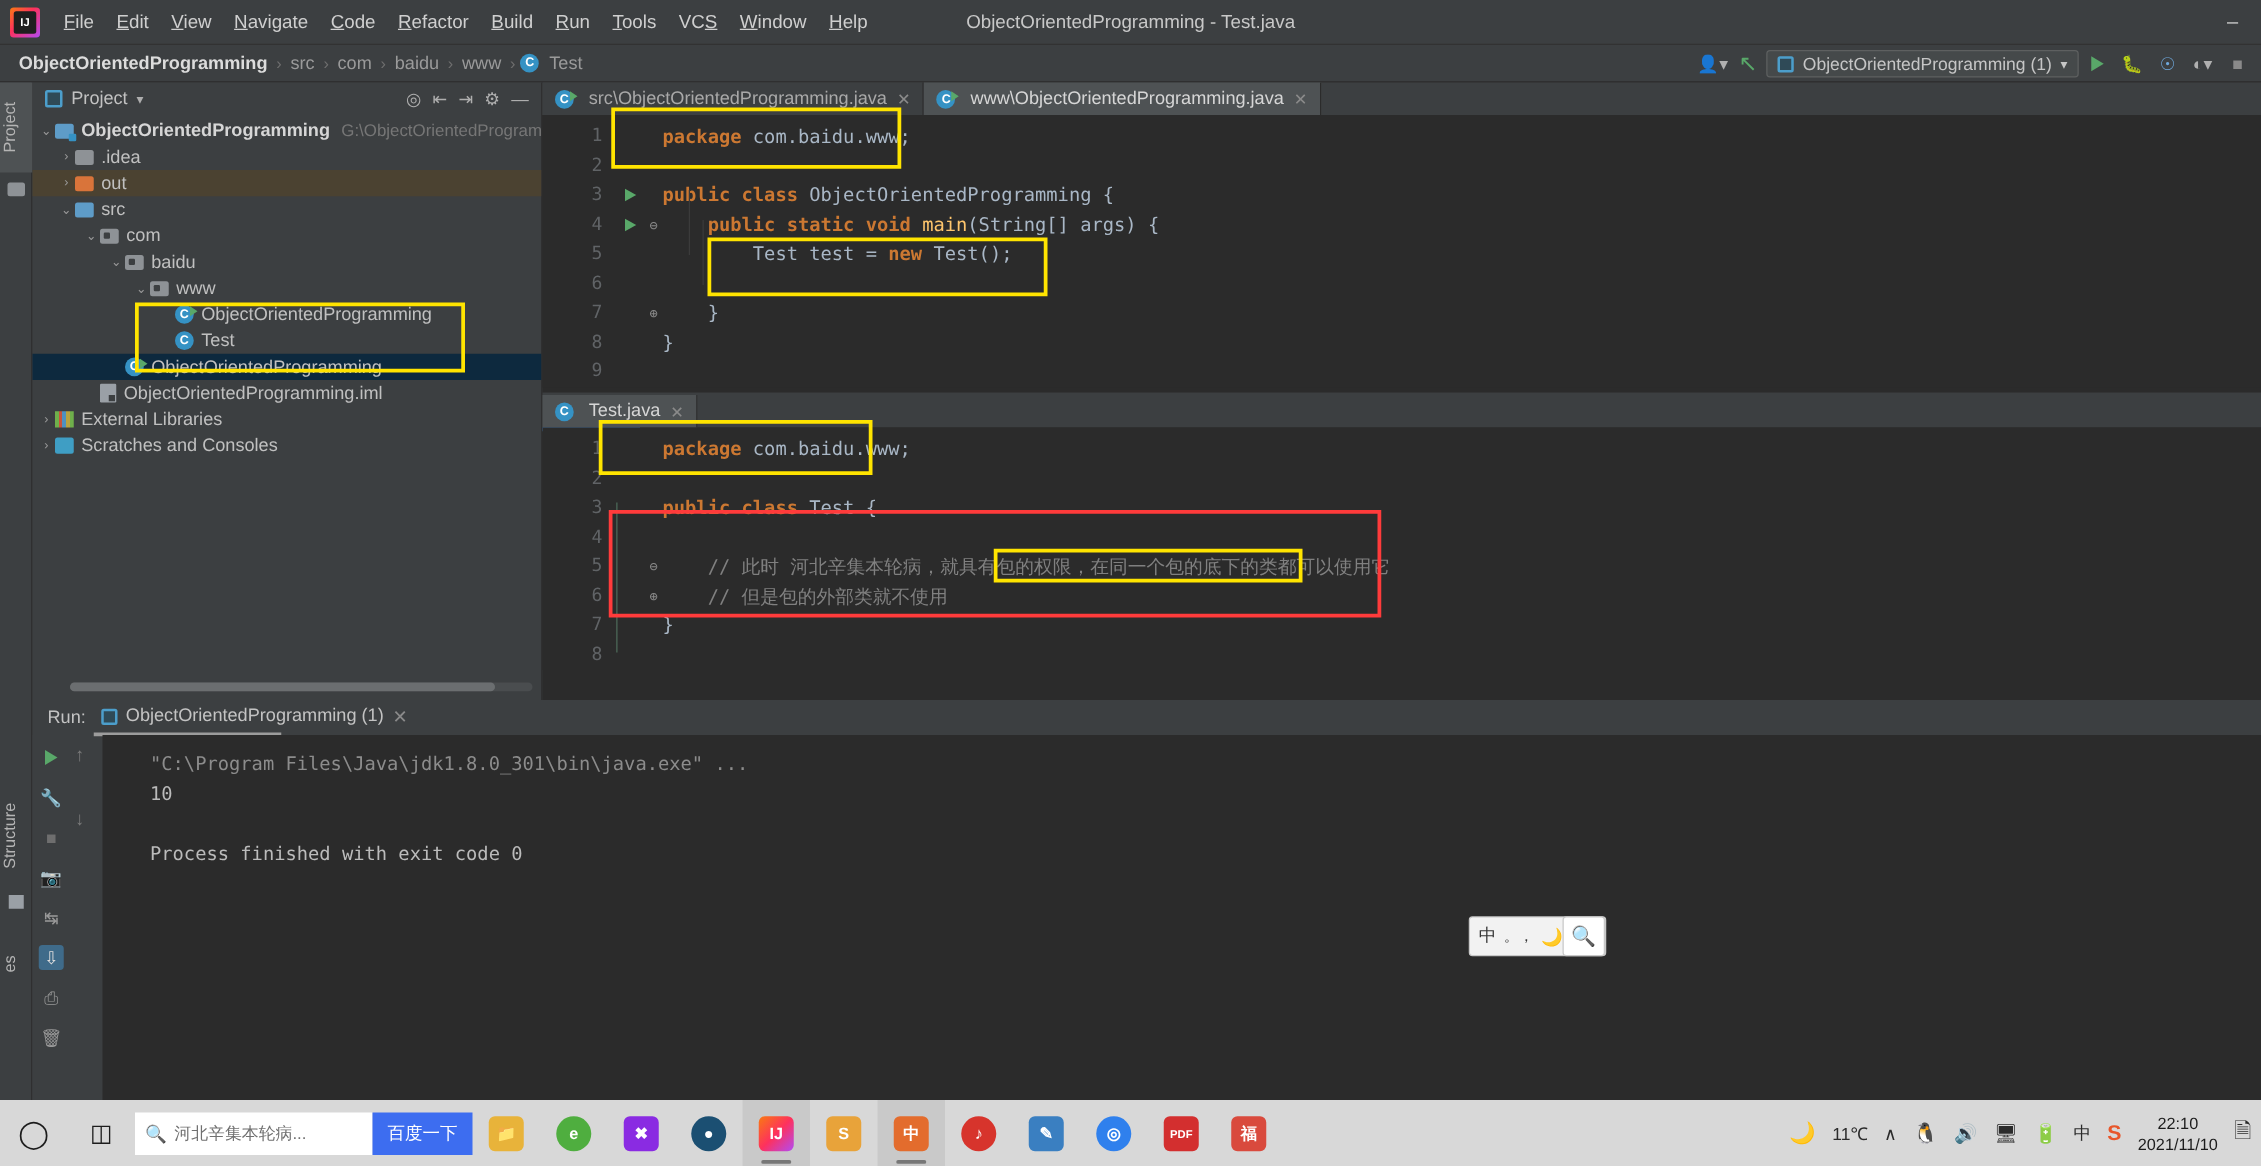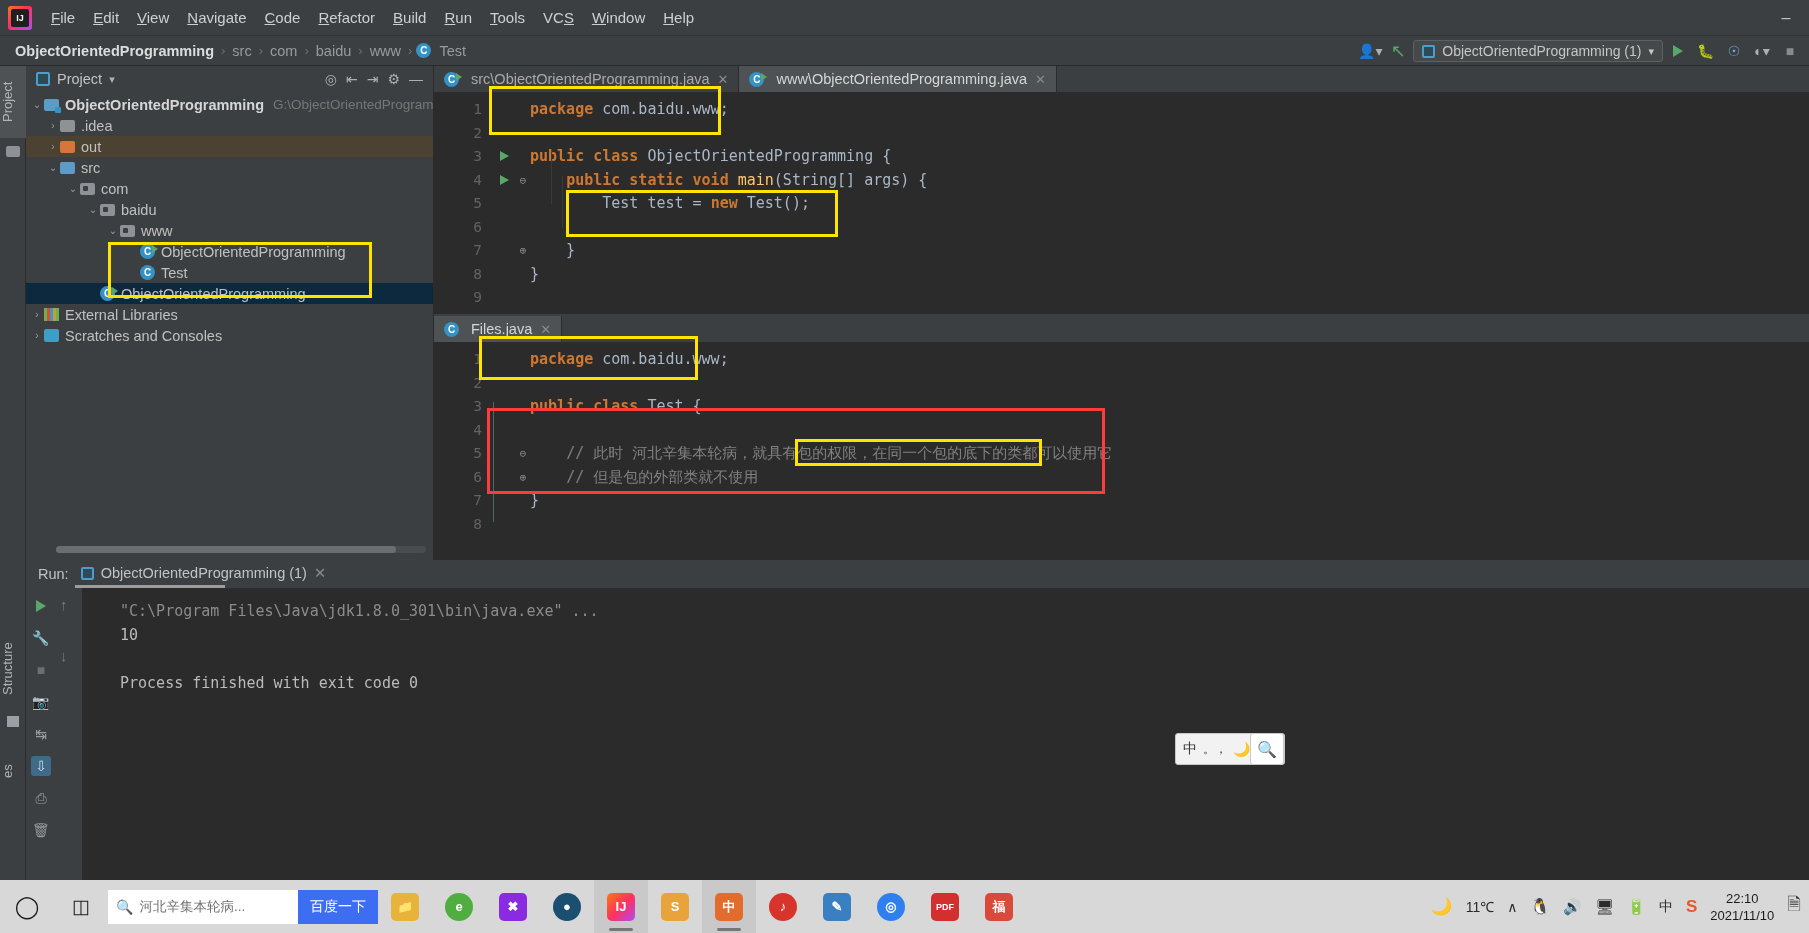--- a/index.html
+++ b/index.html
@@ -211,20 +211,21 @@
     <div class="menu-item"><u>V</u>iew</div>
     <div class="menu-item"><u>N</u>avigate</div>
     <div class="menu-item"><u>C</u>ode</div>
     <div class="menu-item"><u>R</u>efactor</div>
     <div class="menu-item"><u>B</u>uild</div>
     <div class="menu-item"><u>R</u>un</div>
     <div class="menu-item"><u>T</u>ools</div>
     <div class="menu-item">VC<u>S</u></div>
     <div class="menu-item"><u>W</u>indow</div>
     <div class="menu-item"><u>H</u>elp</div>
+    <div class="win-title">ObjectOrientedProgramming - Test.java</div>
     <div class="win-btns">
       <div class="win-btn">–</div>
     </div>
   </div>
 
   <div class="navbar">
     <div class="crumbs">
       <span class="crumb bold">ObjectOrientedProgramming</span>
       <span class="crumb-sep">›</span>
       <span class="crumb">src</span>
@@ -323,20 +324,25 @@
         <span class="arrow ind4"></span>
         <span class="cls-ico">C</span>
         <span>Test</span>
       </div>
       <div class="trow sel">
         <span class="arrow ind2"></span>
         <span class="cls-ico run">C</span>
         <span>ObjectOrientedProgramming</span>
       </div>
       <div class="trow">
+        <span class="arrow ind1"></span>
+        <span class="iml-ico"></span>
+        <span>ObjectOrientedProgramming.iml</span>
+      </div>
+      <div class="trow">
         <span class="arrow">›</span>
         <span class="lib-ico"></span>
         <span>External Libraries</span>
       </div>
       <div class="trow">
         <span class="arrow">›</span>
         <span class="scr-ico"></span>
         <span>Scratches and Consoles</span>
       </div>
     </div>
@@ -416,21 +422,21 @@
     <div class="guide" style="left:117px; top:86px; height:52px;"></div>
     <div class="guide" style="left:128px; top:110px; height:52px;"></div>
   </div>
 
   <div class="splitline"></div>
 
   <div class="editor-bottom">
     <div class="tabbar" style="position:relative;">
       <div class="etab active">
         <span class="cls-ico">C</span>
-        <span>Files.java</span>
+        <span>Test.java</span>
         <span class="x">✕</span>
       </div>
       <div class="sel-underline"></div>
     </div>
     <div class="code" id="code-bottom" style="padding-top:6px;">
         <div class="cline">
           <div class="cgut">1</div>
           <div class="cmark"></div>
           <div class="fold" style="width: 14px; flex: 0 0 14px; text-align: center;"></div>
           <div class="ctext"><span class="kw">package</span> com.baidu.www;</div>

